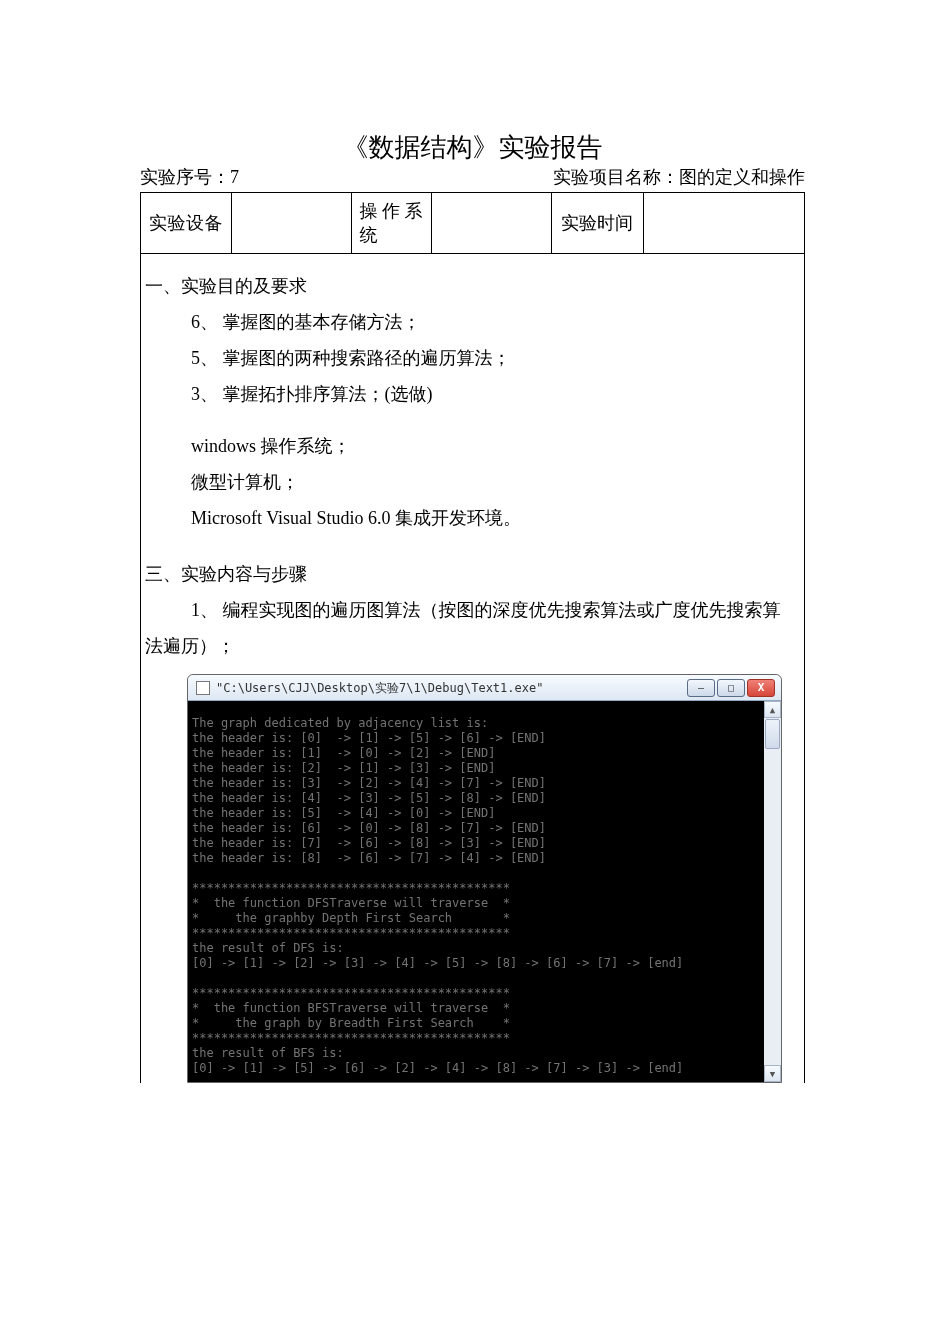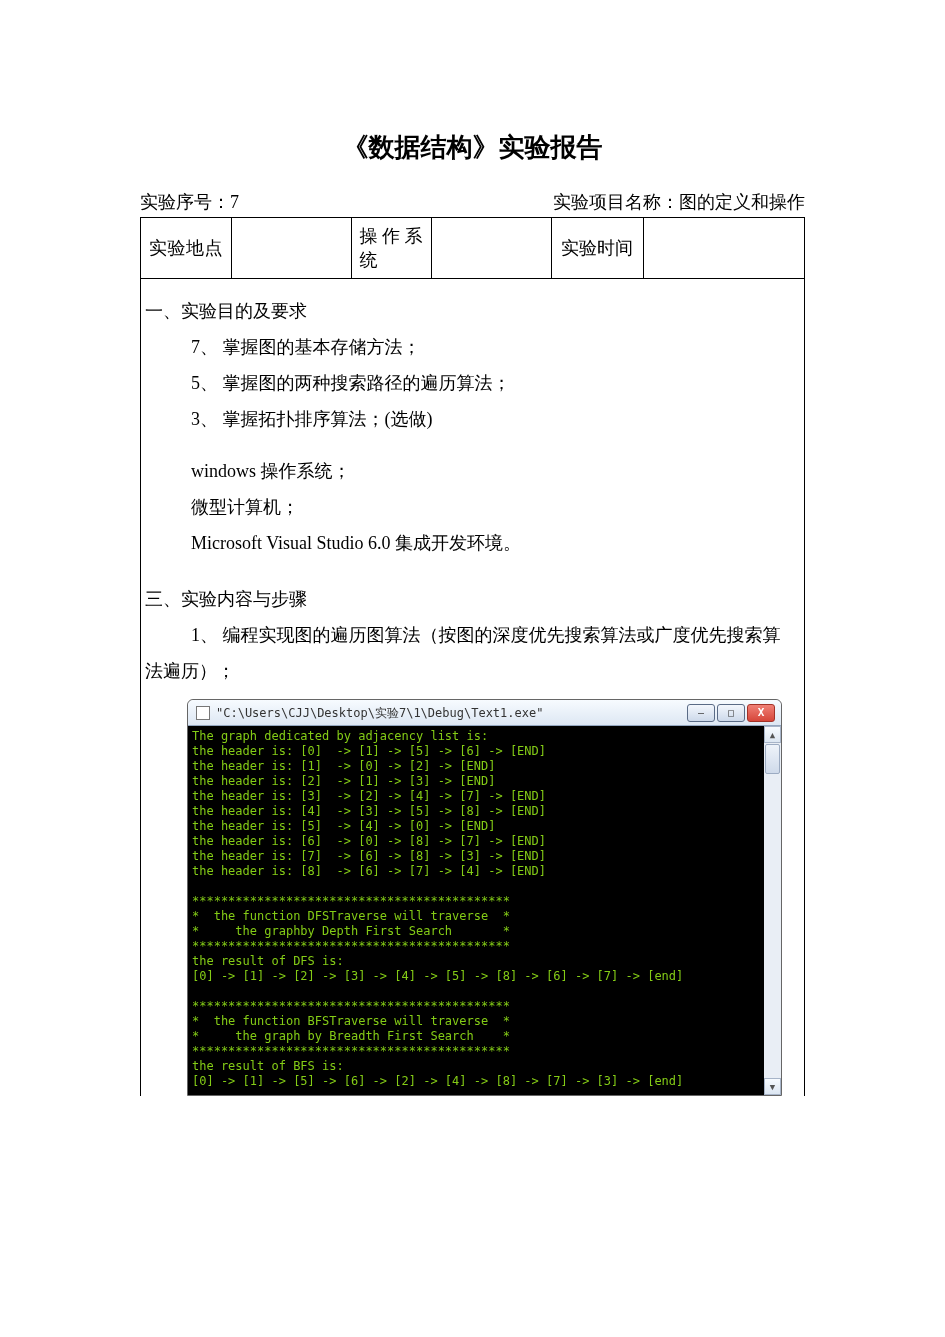--- a/index.html
+++ b/index.html
@@ -8,22 +8,21 @@
     font-family: "SimSun", "宋体", serif;
     width: 945px;
     margin: 0 auto;
     padding: 130px 140px 40px 140px;
     color: #000;
   }
   .title {
     text-align: center;
     font-family: "SimHei", "黑体", sans-serif;
     font-size: 26px;
-    font-weight: bold;
-    margin-bottom: 25px;
+    font-weight: normal;
   }
   .meta-row {
     display: flex;
     justify-content: space-between;
     font-size: 18px;
     margin-bottom: 3px;
     gap: 46px;
   }
   .meta-row span { font-family: "SimSun", serif; }
 
@@ -101,24 +100,24 @@
     border: 1px solid #a23228;
   }
   .win-btn.close .glyph { font-size: 11px; font-weight: bold; }
 
   .console-body-wrap {
     display: flex;
     background: #000;
   }
   .console-body {
     flex: 1;
-    color: #84cc16;
+    color: #737373;
     font-size: 12px;
     line-height: 1.25;
-    padding: 3px 4px 6px 4px;
+    padding: 15px 4px 6px 4px;
     white-space: pre;
   }
   .console-scroll {
     width: 17px;
     background: #e9eef5;
     display: flex;
     flex-direction: column;
   }
   .scroll-arrow {
     height: 17px;
@@ -148,34 +147,34 @@
   <span>
     <span>实验项目名称：</span><span>图的定义和操作</span>
   </span>
 </div>
 
 <div class="report-box">
 
   <table class="info">
     <tbody>
     <tr>
-      <td class="label">实验地点</td>
+      <td class="label">实验设备</td>
       <td class="val"></td>
       <td class="label2">操作系统</td>
       <td class="val"></td>
       <td class="label3">实验时间</td>
       <td></td>
     </tr>
   </tbody>
     </table>
 
   <div class="body-content">
 
     <div class="sec-head">一、实验目的及要求</div>
-    <div class="indent">7、 掌握图的基本存储方法；</div>
+    <div class="indent">6、 掌握图的基本存储方法；</div>
     <div class="indent">5、 掌握图的两种搜索路径的遍历算法；</div>
     <div class="indent">3、 掌握拓扑排序算法；(选做)</div>
 
     <div style="height:16px"></div>
 
     <div class="indent2">windows 操作系统；</div>
     <div class="indent2">微型计算机；</div>
     <div class="indent2">Microsoft Visual Studio 6.0 集成开发环境。</div>
 
     <div style="height:16px"></div>

